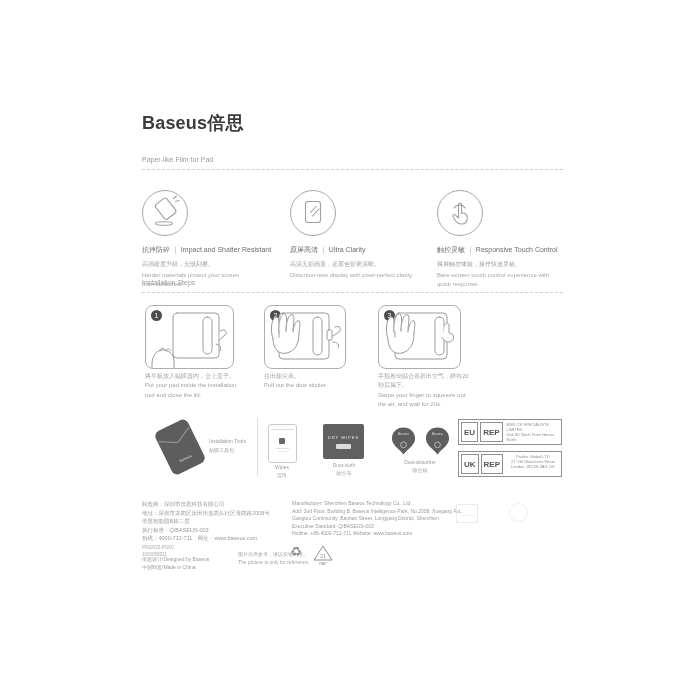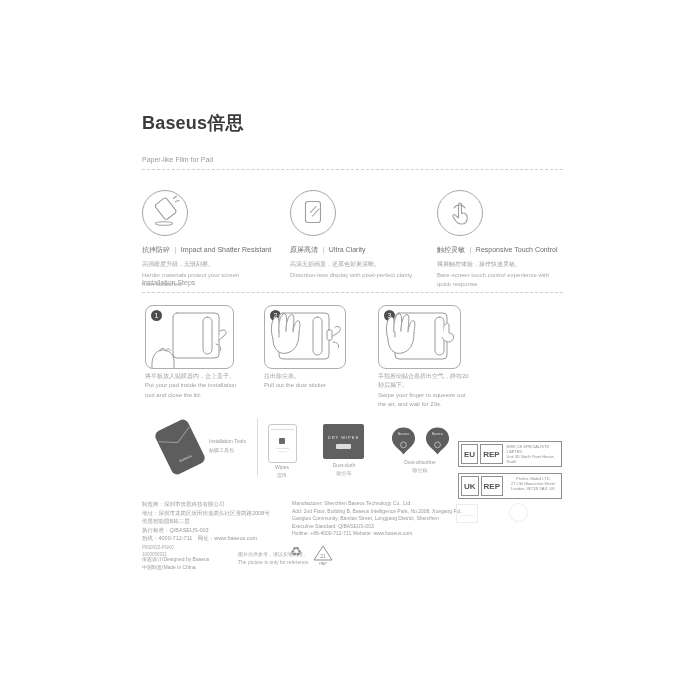--- a/index.html
+++ b/index.html
@@ -59,21 +59,21 @@
   .drywipes{left:323px;top:424px;width:41px;height:35px;background:#606060;border-radius:2px;
     display:flex;flex-direction:column;align-items:center;justify-content:center;}
   .dw-text{font-size:4px;letter-spacing:1px;color:#e9e9e9;}
   .dw-pill{margin-top:4px;width:15px;height:5px;background:#dcdcdc;border-radius:1px;}
   #dw-label{left:318px;top:462px;width:52px;}
 
   .absorbers{left:390px;top:426px;display:flex;gap:7px;}
   #ab-label{left:384px;top:459px;width:72px;}
 
   .rep-box{left:458px;width:104px;height:26px;border:1px solid #909090;background:#fff;
-    display:flex;align-items:stretch;padding:2px;box-sizing:border-box;gap:2px;margin-top:22px;}
+    display:flex;align-items:stretch;padding:2px;box-sizing:border-box;gap:2px;}
   #eu-rep{top:419px;}
   #uk-rep{top:451px;text-align:center;}
   .rep-cell{border:1px solid #909090;display:flex;align-items:center;justify-content:center;
     font-weight:700;font-size:8px;color:#555;padding:0 2px;}
   .rep-addr{flex:1;font-size:4px;color:#8f8f8f;line-height:1.25;padding-left:2px;overflow:hidden;}
 
   
   .mfg{font-size:5.5px;color:#9a9a9a;line-height:1.55;}
   #mfg-cn{left:142px;top:500px;}
   #mfg-en{left:292px;top:500px;font-size:5px;width:172px;line-height:1.5;}

